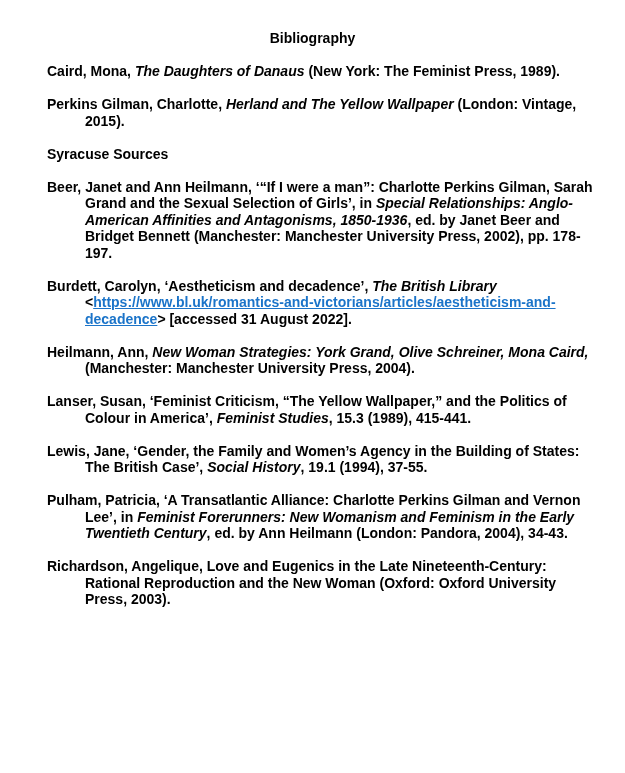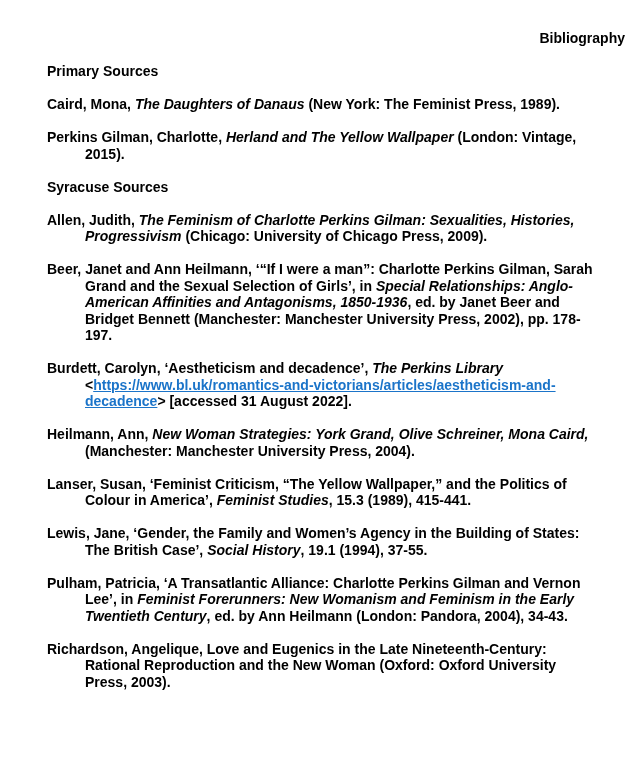--- a/index.html
+++ b/index.html
@@ -21,21 +21,21 @@
     height: 773px;
     padding: 30px 30px 0 47px;
     color: var(--text-color);
     font-family: "Liberation Sans", sans-serif;
     font-size: 14px;
     line-height: 16.5px;
   }
   p { margin: 0 0 16.5px 0; font-weight: bold; }
   .title {
     font-weight: bold;
-    text-align: right;
+    text-align: center;
     margin-left: -47px;
     margin-right: -30px;
   }
   .heading { font-weight: bold; }
   .entry {
     padding-left: 38px;
     text-indent: -38px;
   }
   .italic { font-style: italic; }
   .regular { font-style: normal; }
@@ -45,33 +45,31 @@
     cursor: pointer;
   }
 </style>
 </head>
 <body>
 
 <div class="page">
   <p class="title">Bibliography</p>
 
   <section>
-    <p class="heading">Primary Sources</p>
     <div>
         <p class="entry"><span class="regular">Caird, Mona, </span><span class="italic">The Daughters of Danaus</span><span class="regular"> (New York: The Feminist Press, 1989).</span></p>
         <p class="entry"><span class="regular">Perkins Gilman, Charlotte, </span><span class="italic">Herland and The Yellow Wallpaper</span><span class="regular"> (London: Vintage, 2015).</span></p>
       </div>
   </section>
 
   <section>
     <p class="heading">Syracuse Sources</p>
     <div>
-        <p class="entry"><span class="regular">Allen, Judith, </span><span class="italic">The Feminism of Charlotte Perkins Gilman: Sexualities, Histories, Progressivism</span><span class="regular"> (Chicago: University of Chicago Press, 2009).</span></p>
         <p class="entry"><span class="regular">Beer, Janet and Ann Heilmann, ‘“If I were a man”: Charlotte Perkins Gilman, Sarah Grand and the Sexual Selection of Girls’, in </span><span class="italic">Special Relationships: Anglo-American Affinities and Antagonisms, 1850-1936</span><span class="regular">, ed. by Janet Beer and Bridget Bennett (Manchester: Manchester University Press, 2002), pp. 178-197.</span></p>
-        <p class="entry"><span class="regular">Burdett, Carolyn, ‘Aestheticism and decadence’, </span><span class="italic">The Perkins Library</span><span class="regular"> &lt;</span><a class="link" href="#">https://www.bl.uk/romantics-and-victorians/articles/aestheticism-and-decadence</a><span class="regular">&gt; [accessed 31 August 2022].</span></p>
+        <p class="entry"><span class="regular">Burdett, Carolyn, ‘Aestheticism and decadence’, </span><span class="italic">The British Library</span><span class="regular"> &lt;</span><a class="link" href="#">https://www.bl.uk/romantics-and-victorians/articles/aestheticism-and-decadence</a><span class="regular">&gt; [accessed 31 August 2022].</span></p>
         <p class="entry"><span class="regular">Heilmann, Ann, </span><span class="italic">New Woman Strategies: York Grand, Olive Schreiner, Mona Caird,</span><span class="regular"> (Manchester: Manchester University Press, 2004).</span></p>
         <p class="entry"><span class="regular">Lanser, Susan, ‘Feminist Criticism, “The Yellow Wallpaper,” and the Politics of Colour in America’, </span><span class="italic">Feminist Studies</span><span class="regular">, 15.3 (1989), 415-441.</span></p>
         <p class="entry"><span class="regular">Lewis, Jane, ‘Gender, the Family and Women’s Agency in the Building of States: The British Case’, </span><span class="italic">Social History</span><span class="regular">, 19.1 (1994), 37-55.</span></p>
         <p class="entry"><span class="regular">Pulham, Patricia, ‘A Transatlantic Alliance: Charlotte Perkins Gilman and Vernon Lee’, in </span><span class="italic">Feminist Forerunners: New Womanism and Feminism in the Early Twentieth Century</span><span class="regular">, ed. by Ann Heilmann (London: Pandora, 2004), 34-43.</span></p>
         <p class="entry"><span class="regular">Richardson, Angelique, Love and Eugenics in the Late Nineteenth-Century: Rational Reproduction and the New Woman (Oxford: Oxford University Press, 2003).</span></p>
       </div>
   </section>
 </div>
 
 </body></html>

